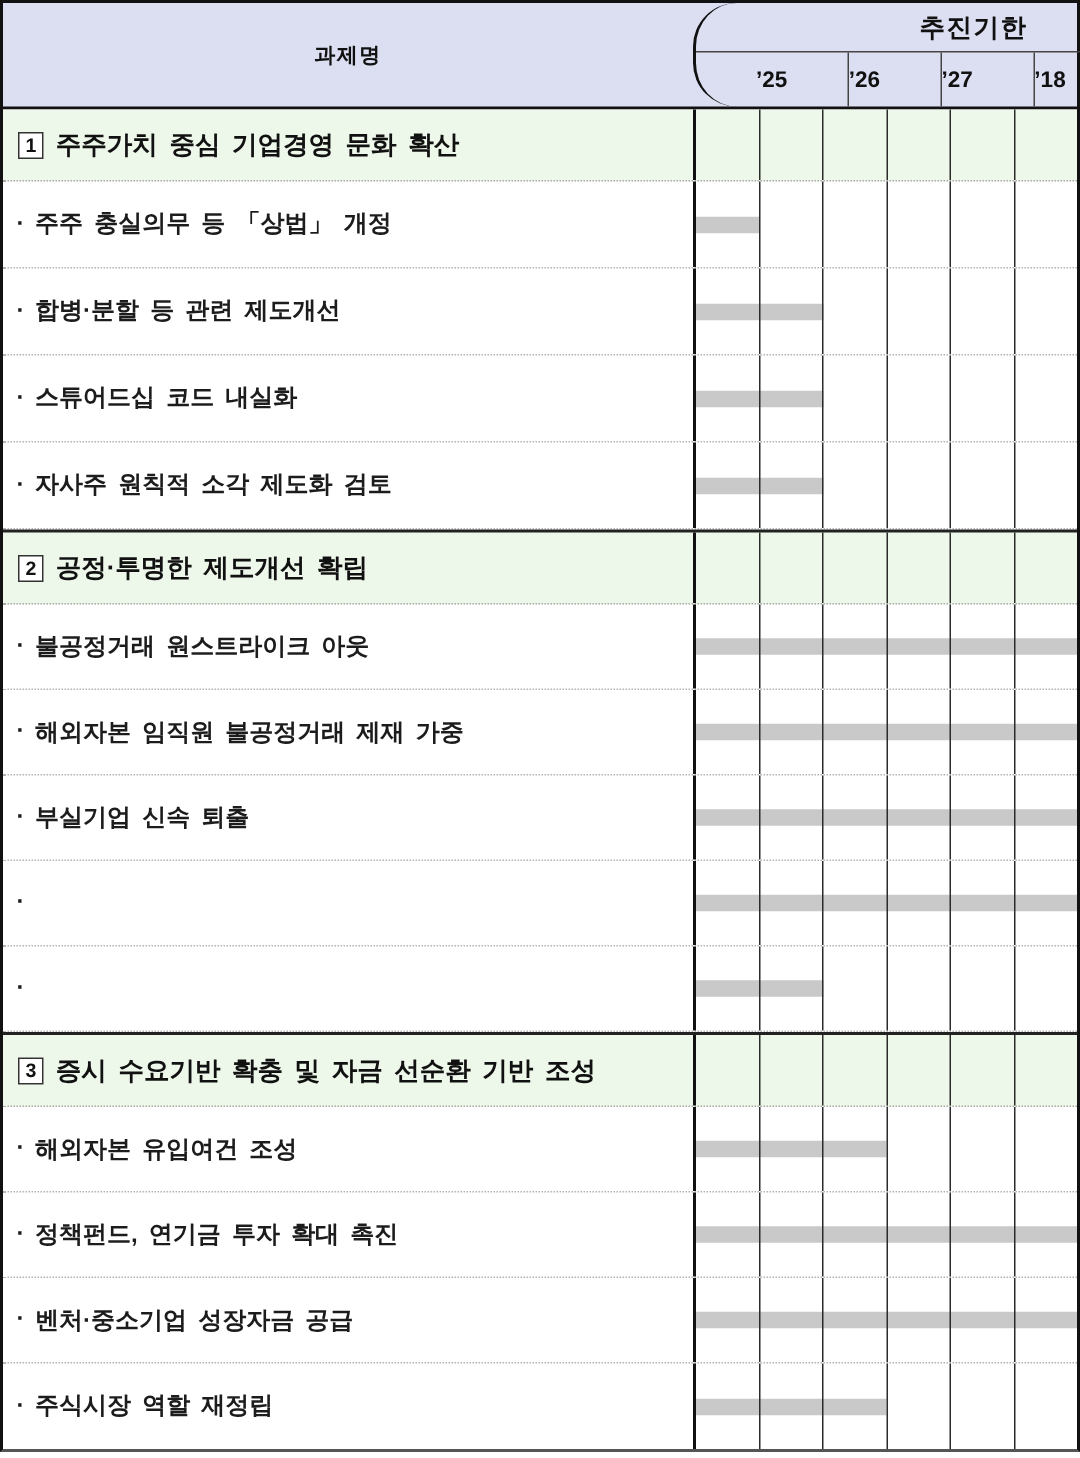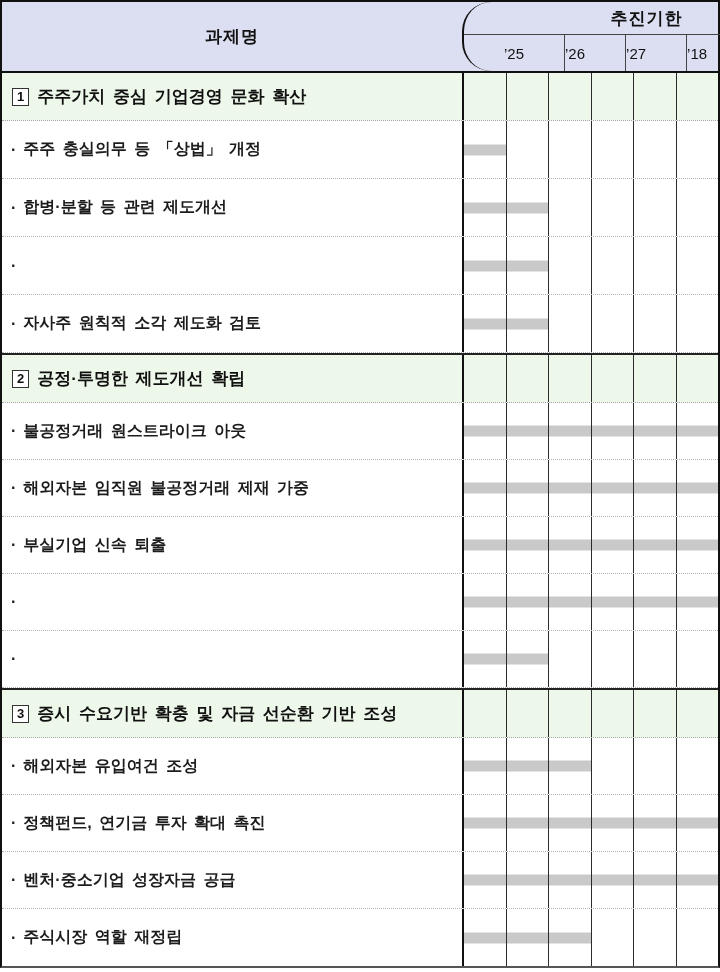--- a/index.html
+++ b/index.html
@@ -22,21 +22,21 @@
     display: flex;
     background: #dcdff2;
     border-bottom: 2px solid #111;
   }
   .name-head {
     width: 460px;
     flex: none;
     display: flex;
     align-items: center;
     justify-content: center;
-    font-size: 17px;
+    font-size: 14px;
     font-weight: bold;
     letter-spacing: 1px;
   }
   .time-head {
     flex: 1;
     border-left: 2px solid #111;
     display: flex;
     flex-direction: column;
     border-radius: 29px;
   }
@@ -50,21 +50,21 @@
     border-bottom: 1px solid #444;
     letter-spacing: 1px;
   }
   .year-row { display: flex; height: 36px; }
   .year-cell {
     flex: 1;
     display: flex;
     align-items: center;
     justify-content: center;
     font-size: 15px;
-    font-weight: normal;
+    font-weight: bold;
     border-left: 1px solid #444;
     margin-left: 40px;
   }
   .year-cell:first-child { border-left: none; }
 
   
   .row { display: flex; width: 100%; }
   .name-cell {
     width: 460px;
     flex: none;
@@ -197,20 +197,21 @@
           <div class="cell"></div>
           <div class="cell"></div>
           <div class="cell"></div>
         <div class="bar" style="left: 0%; width: 33.3333%;"></div>
       </div>
     </div>
 
     <div class="row task-row">
       <div class="name-cell">
         <span class="bullet">·</span>
+        <span>스튜어드십 코드 내실화</span>
       </div>
       <div class="timeline">
         <div class="cell"></div>
           <div class="cell"></div>
           <div class="cell"></div>
           <div class="cell"></div>
           <div class="cell"></div>
           <div class="cell"></div>
         <div class="bar" style="left: 0%; width: 33.3333%;"></div>
       </div>

